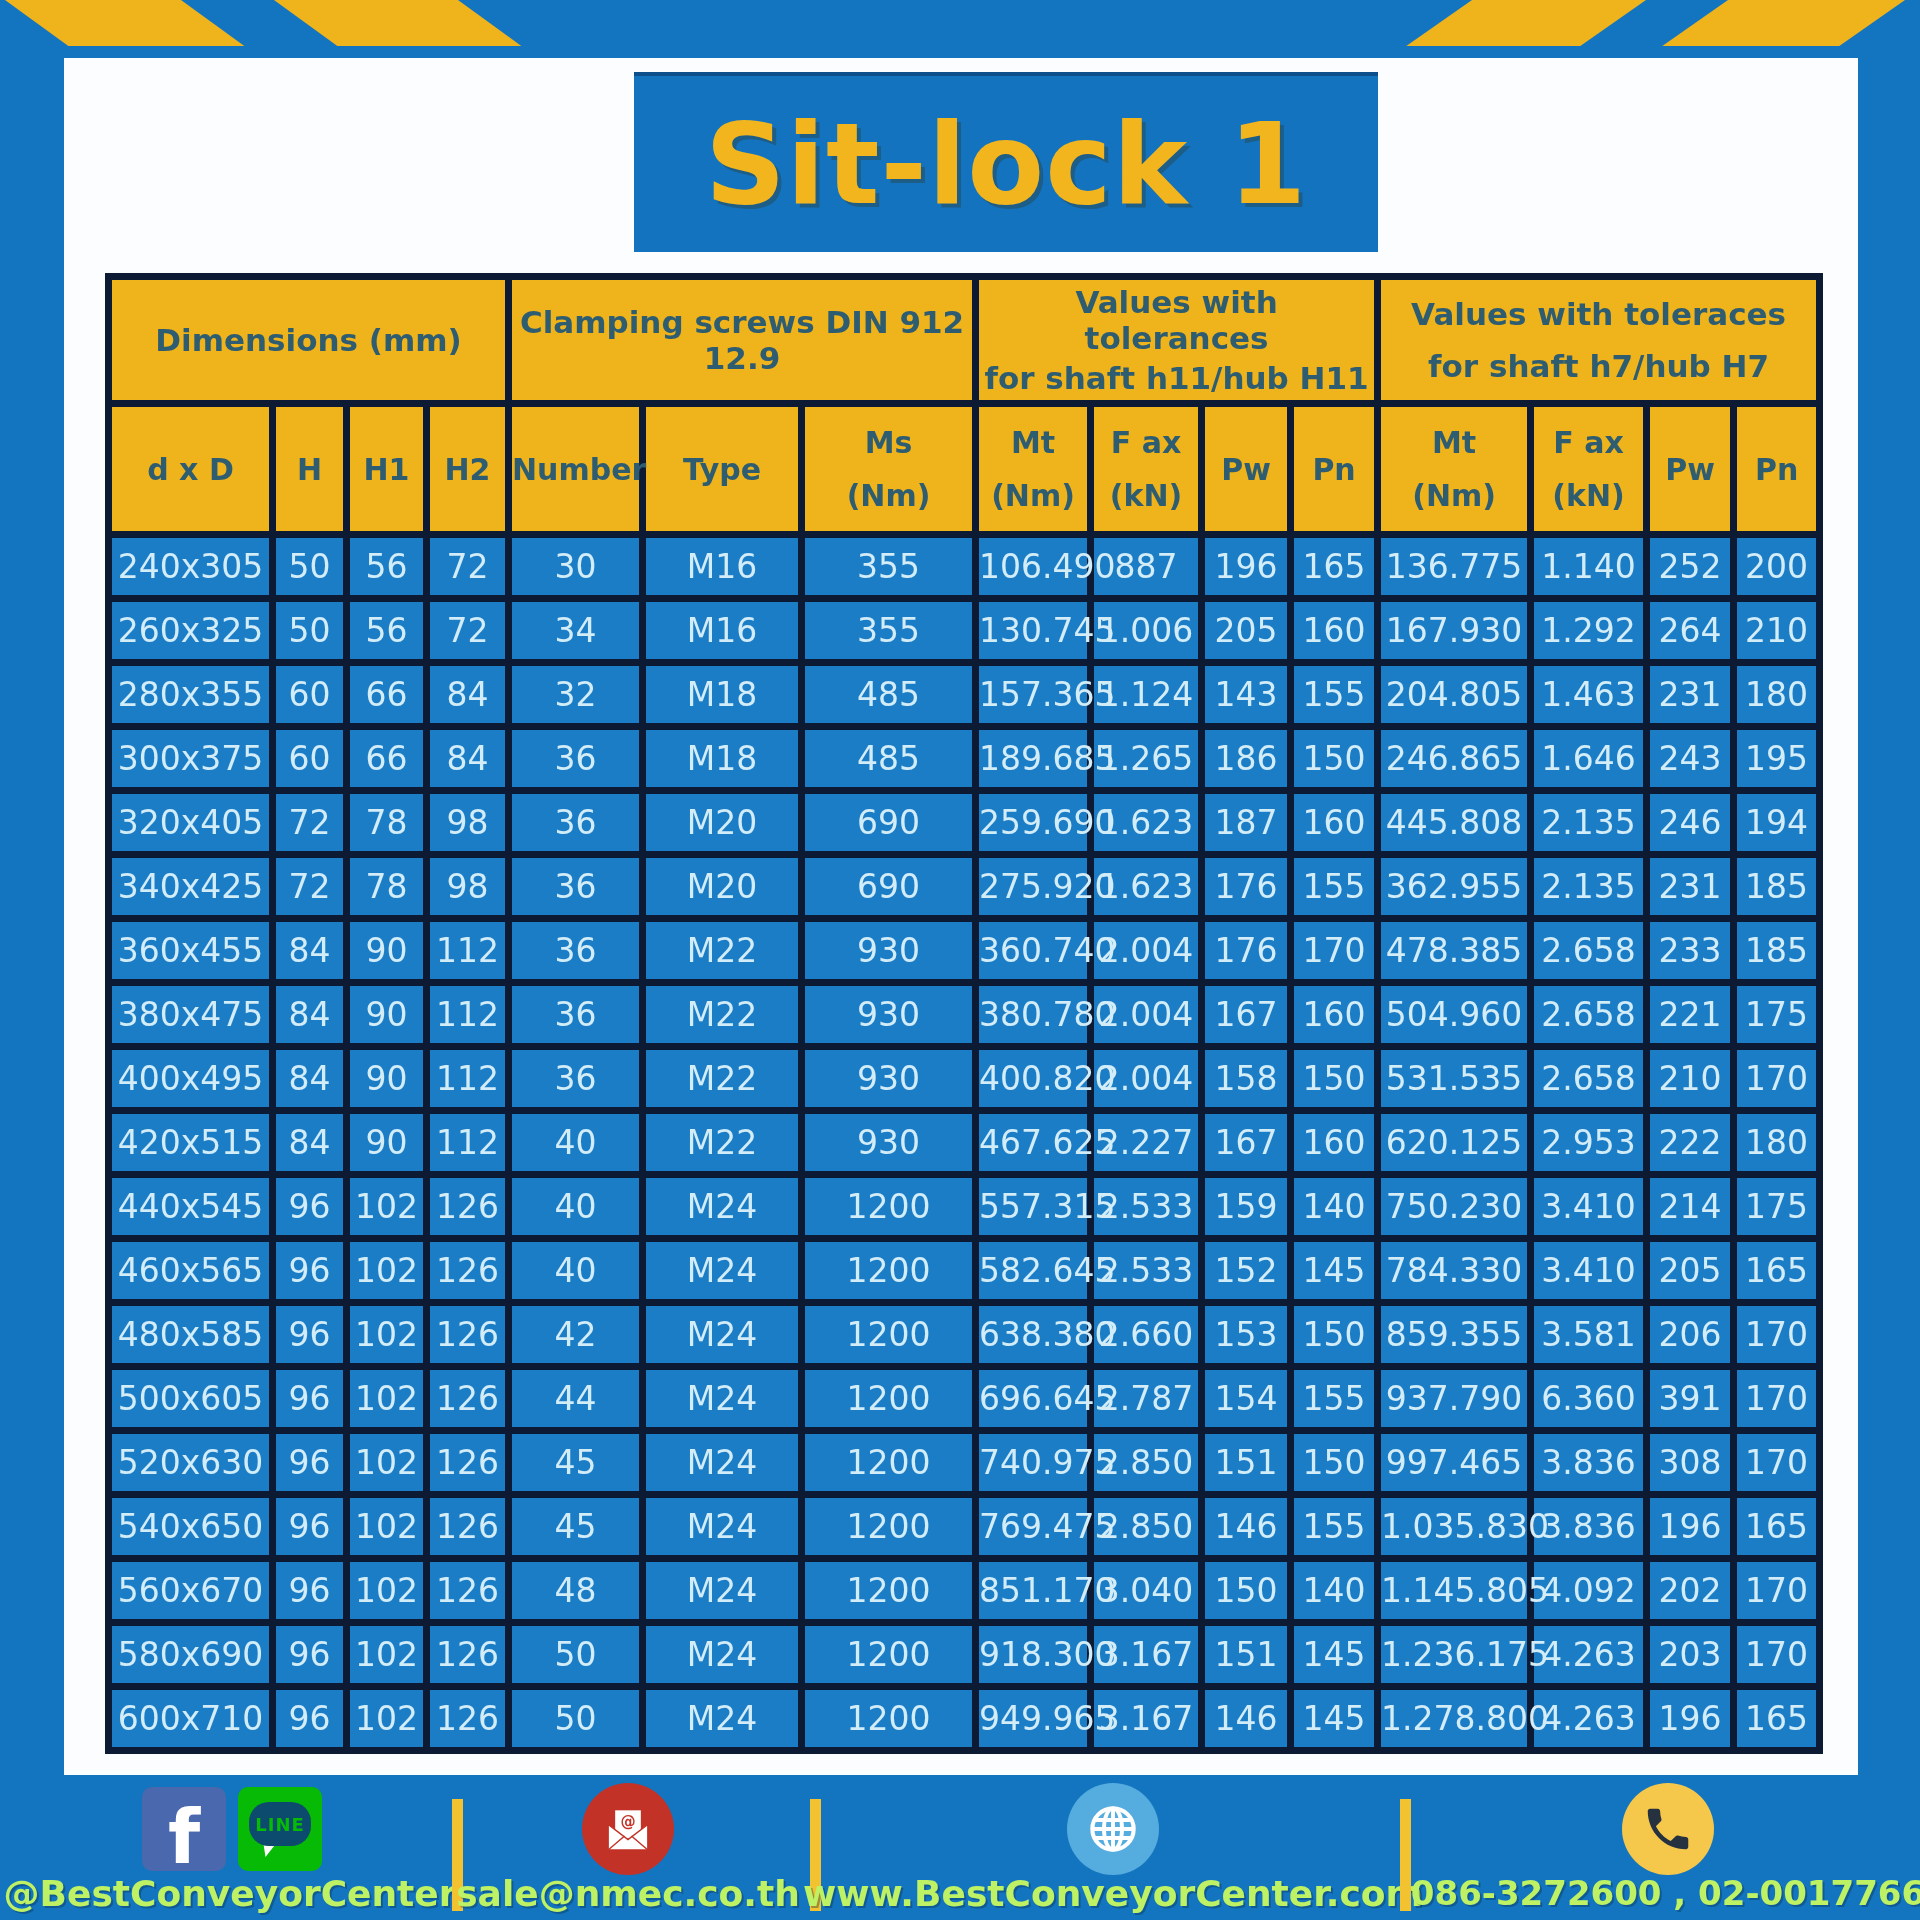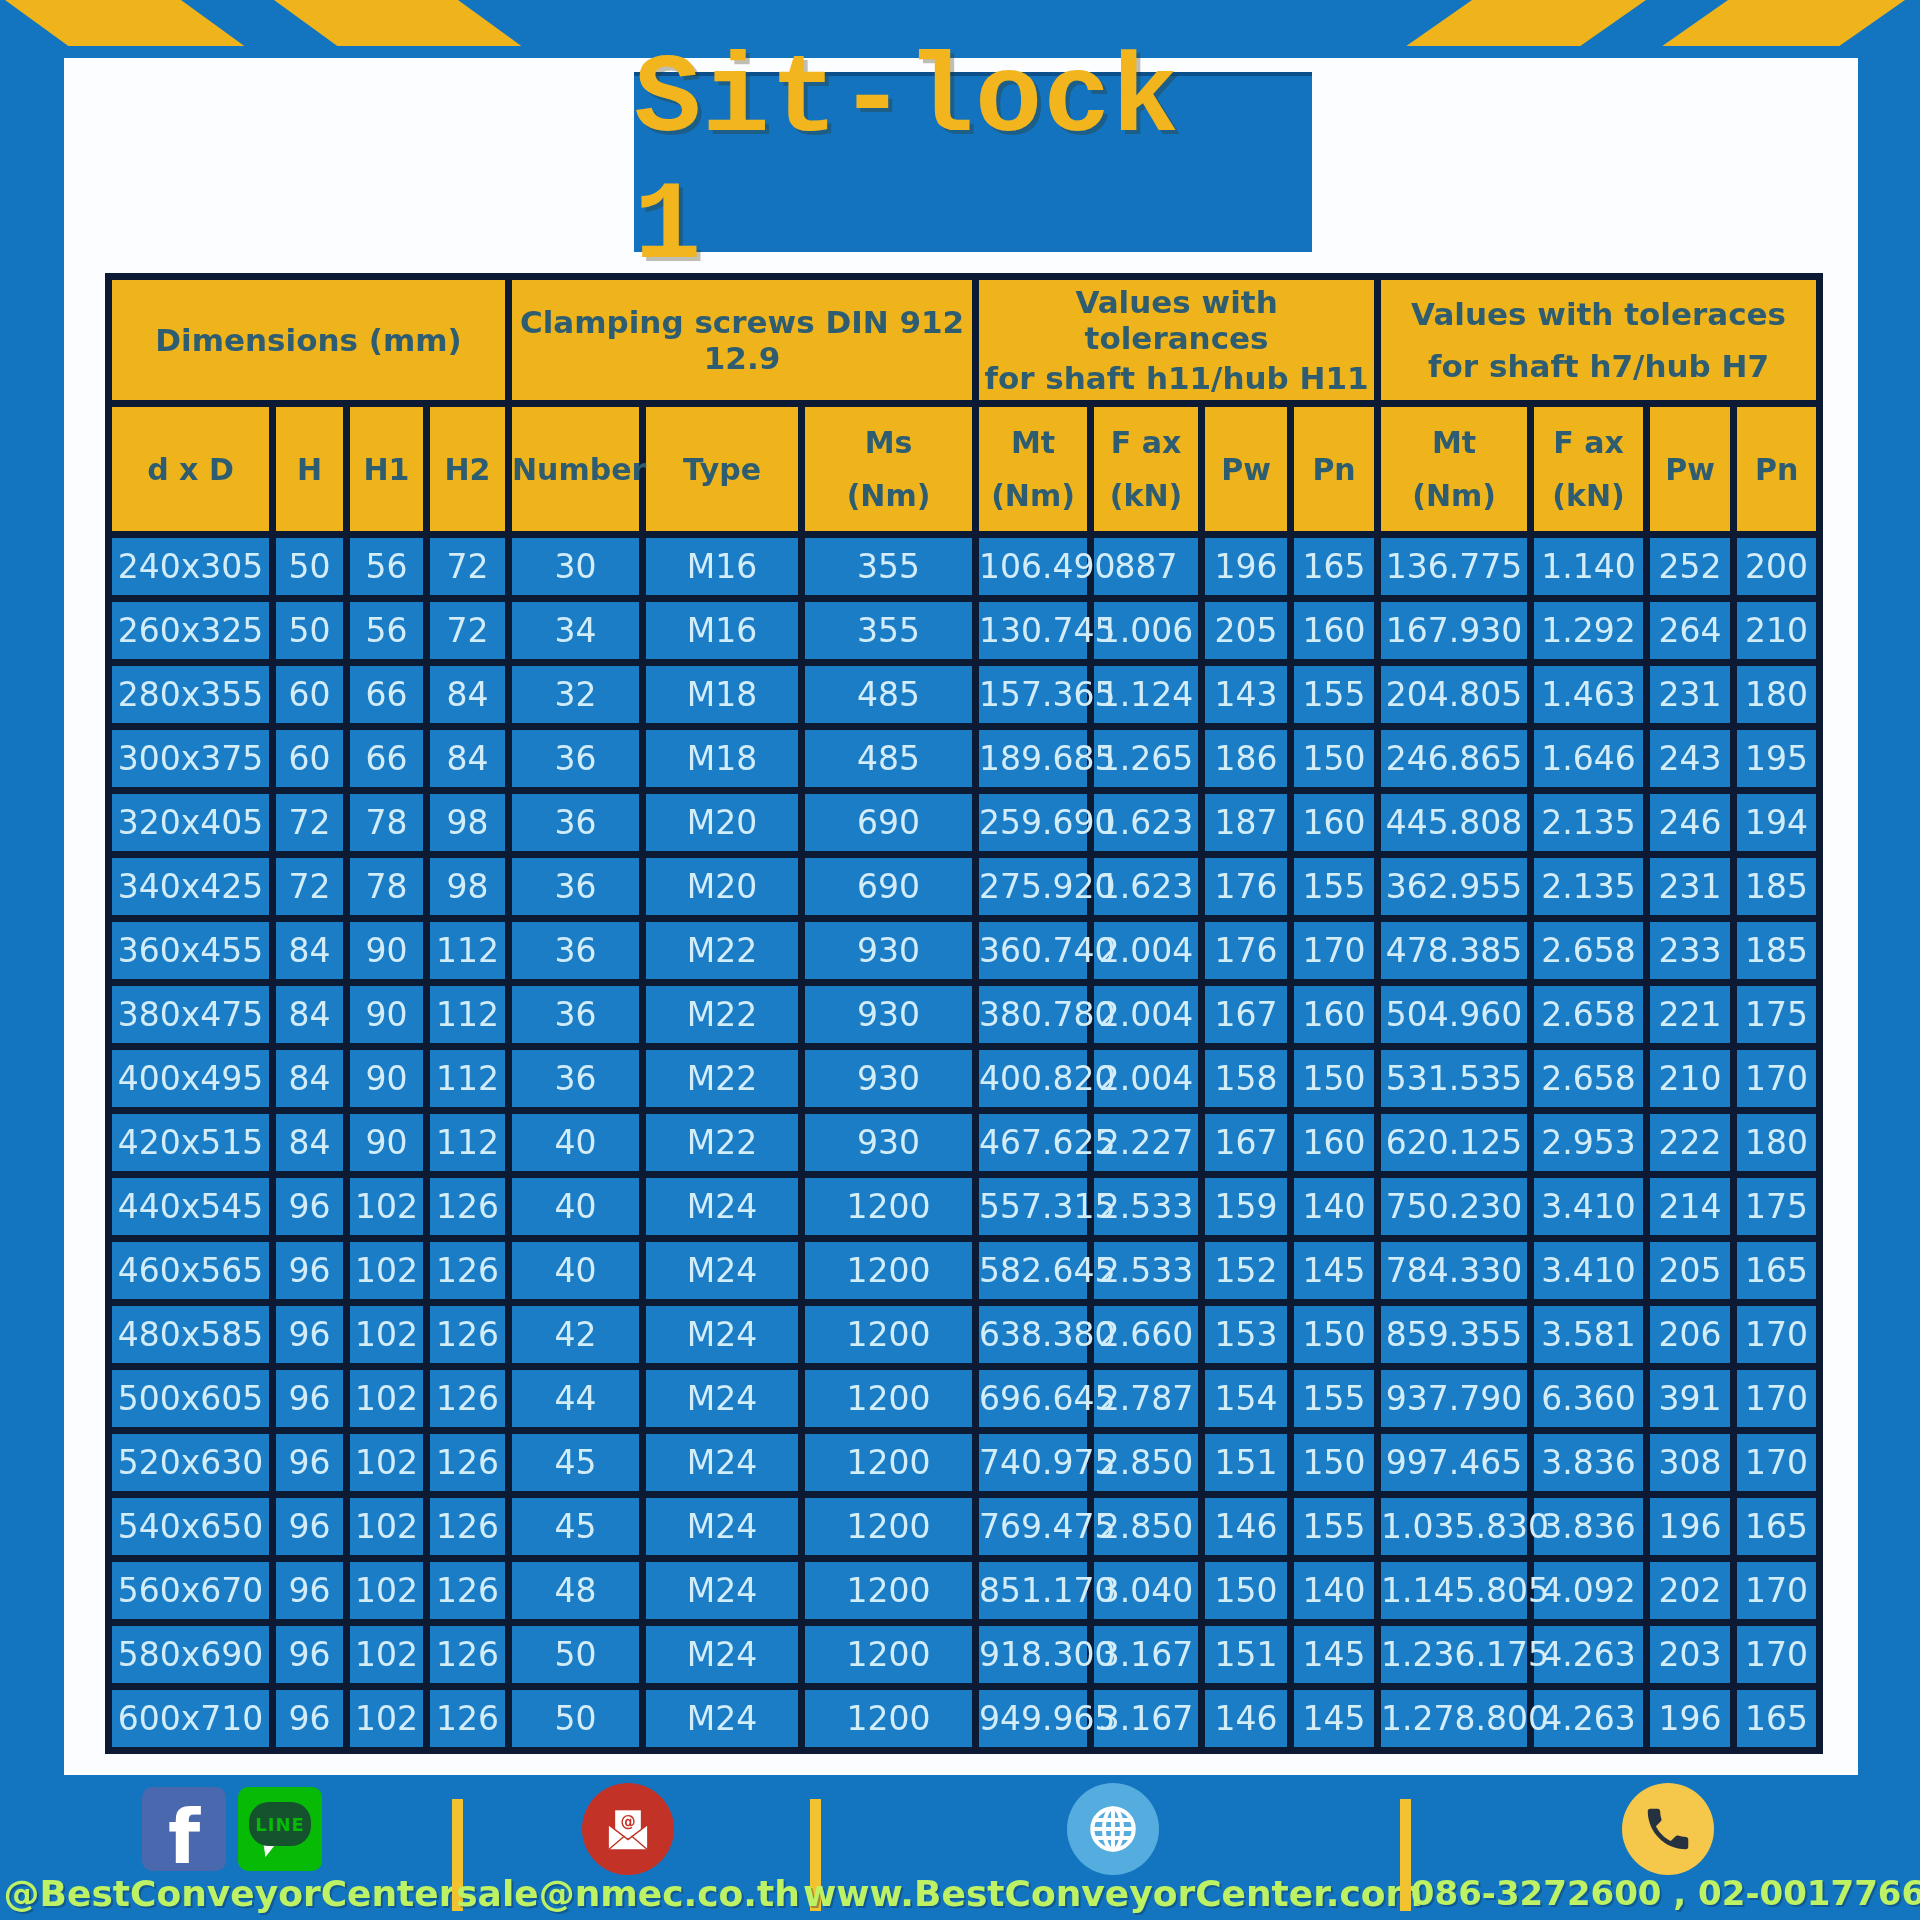--- a/index.html
+++ b/index.html
@@ -13,23 +13,23 @@
   .stripe.sl{transform:skewX(54deg);}
   .stripe.sr{transform:skewX(-55deg);}
   .st1{left:5px;width:176px;}
   .st2{left:274px;width:184px;}
   .st3{left:1472px;width:174px;}
   .st4{left:1728px;width:177px;}
   
   .white-area{position:absolute;left:64px;top:58px;width:1794px;height:1717px;background:#FCFDFF;}
   
   .title-box{
-    position:absolute;left:634px;top:72px;width:678px;height:176px;
+    position:absolute;left:634px;top:72px;width:744px;height:176px;
     background:#1473BE;border-top:4px solid #0d4f8a;
-    display:flex;align-items:center;justify-content:flex-start;font-family:Liberation Mono, monospace;
+    display:flex;align-items:center;justify-content:center;
   }
   .title-box span{
     color:#F2B51E;font-size:112px;font-weight:bold;letter-spacing:1px;
     text-shadow:4px 4px 0 rgba(50,45,10,0.30);
   }
   
   table.spec{
     position:absolute;left:105px;top:273px;width:1712px;
     border-collapse:collapse;table-layout:fixed;
   }
@@ -50,21 +50,21 @@
     position:absolute;top:98px;transform:translateX(-50%);
     color:#bef264;font-weight:bold;font-size:36px;white-space:nowrap;
     text-shadow:2px 2px 0 rgba(10,40,70,0.35);
   }
   .fl1{left:230px;}.fl2{left:628px;}.fl3{left:1113px;}.fl4{left:1668px;font-size:34px;}
   .icon-sq{position:absolute;top:12px;width:84px;height:84px;border-radius:10px;}
   .fb{left:142px;background:#4A68AE;display:flex;align-items:flex-end;justify-content:center;overflow:hidden;}
   .fb span{color:#fff;font-size:74px;font-weight:bold;line-height:0.92;}
   .line{left:238px;background:#06BA06;}
   .line .bubble{
-    position:absolute;left:11px;top:15px;width:62px;height:44px;background:#14532d;border-radius:20px;
+    position:absolute;left:11px;top:15px;width:62px;height:44px;background:#0c4a6e;border-radius:20px;
     display:flex;align-items:center;justify-content:center;
     color:#06BA06;font-size:18px;font-weight:bold;letter-spacing:1px;
   }
   .line .tail{
     position:absolute;left:22px;top:54px;width:0;height:0;
     border-left:8px solid transparent;border-right:6px solid transparent;border-top:16px solid #fff;
     transform:rotate(18deg);
   }
   .icon-circle{position:absolute;top:8px;width:92px;height:92px;border-radius:50%;
     display:flex;align-items:center;justify-content:center;}

